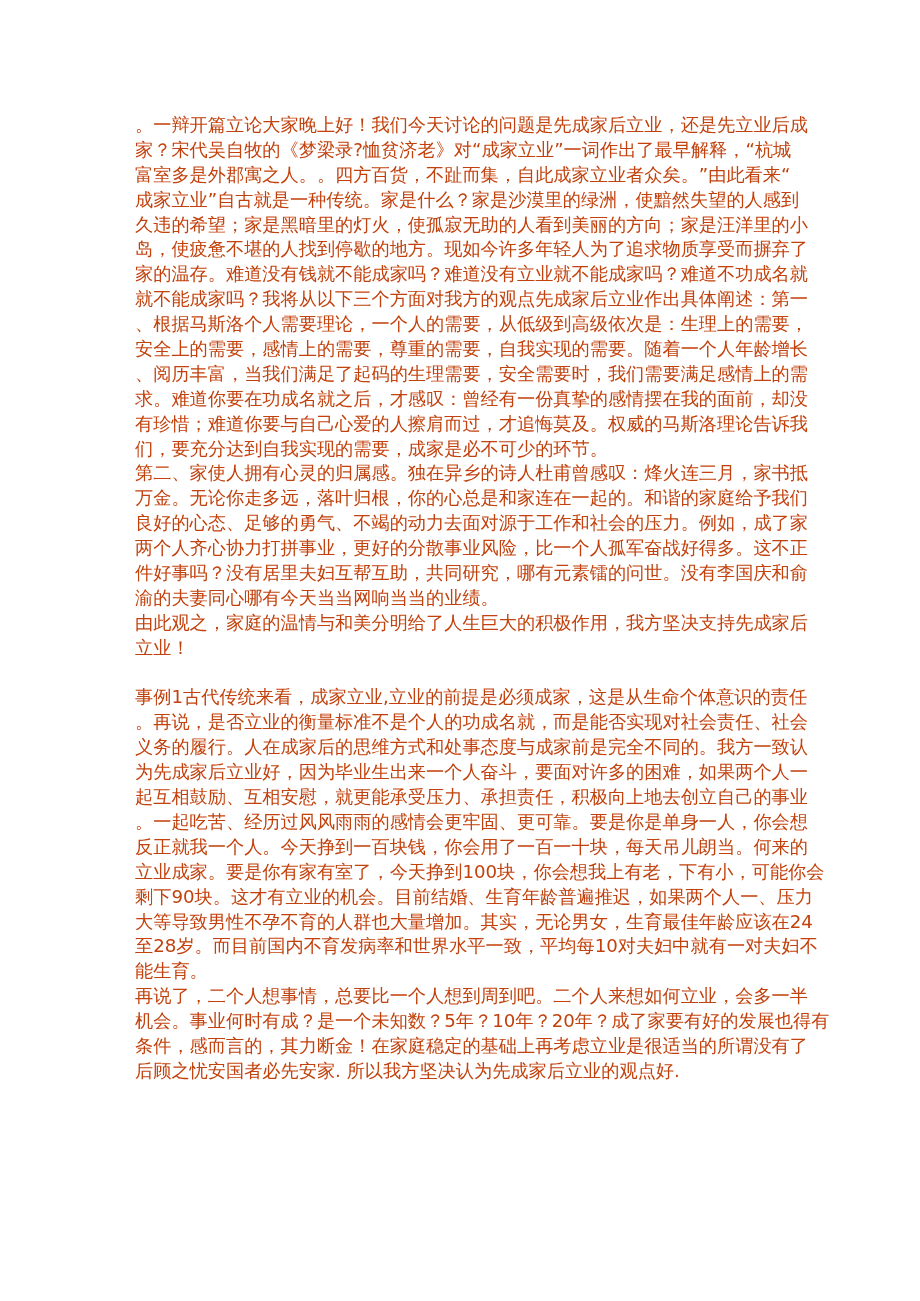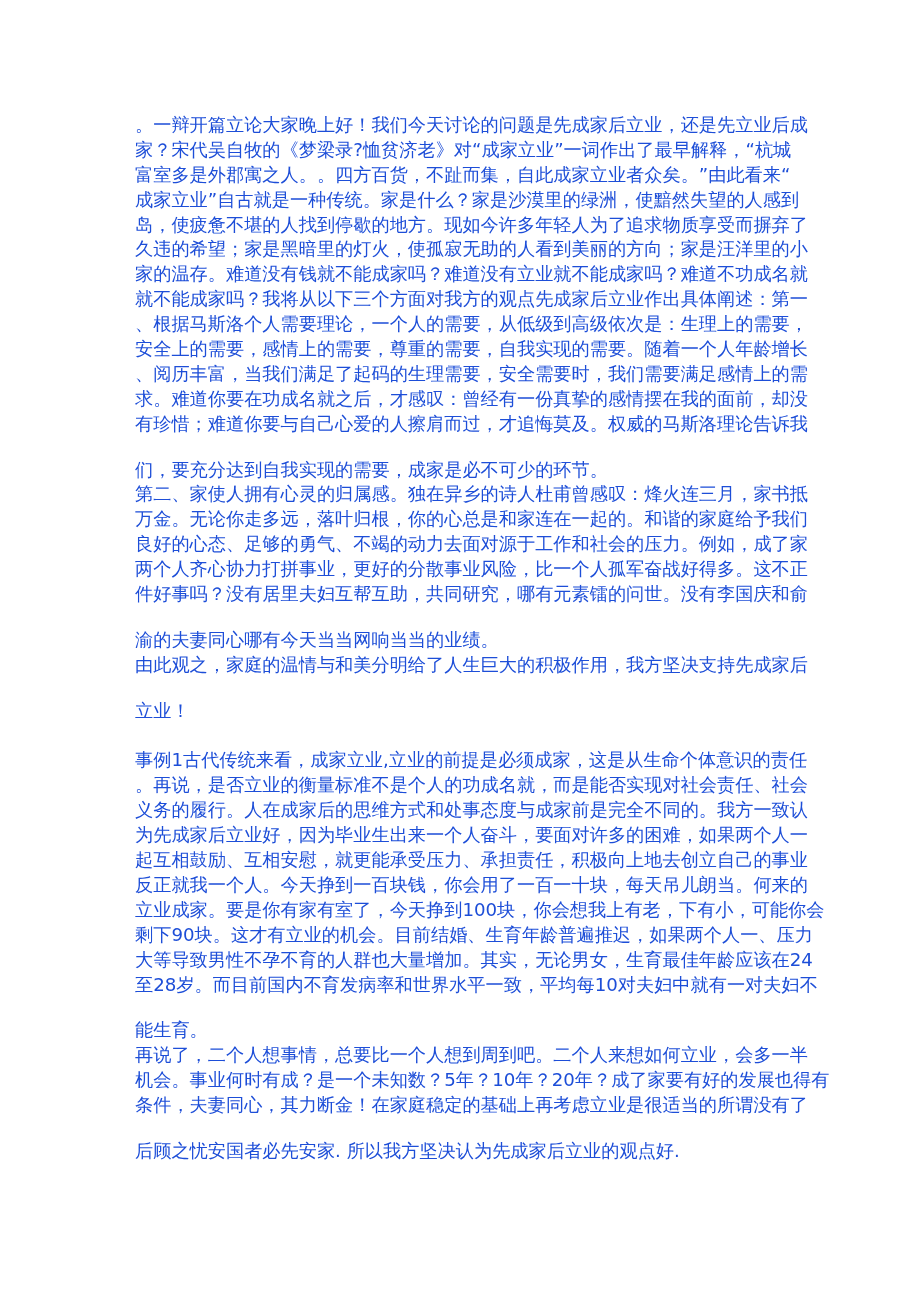--- a/index.html
+++ b/index.html
@@ -17,47 +17,46 @@
     position: absolute;
     left: 135px;
     top: 113px;
     width: 648px;
   }
   .line {
     height: 24.9px;
     line-height: 24.9px;
     font-family: "DejaVu Sans", "Liberation Sans", sans-serif;
     font-size: 18.2px;
-    color: #1d4ed8;
+    color: #c2410c;
     white-space: nowrap;
     text-align: justify;
     text-align-last: justify;
     letter-spacing: 0px;
     overflow: visible;
   }
   .line.last {
     text-align-last: left;
-    margin-top: 21px;
   }
   .gap {
     height: 24.9px;
   }
 </style>
 </head>
 <body>
 
 <div class="page">
 
   <div>
     <div class="line">。一辩开篇立论大家晚上好！我们今天讨论的问题是先成家后立业，还是先立业后成</div>
     <div class="line">家？宋代吴自牧的《梦梁录?恤贫济老》对“成家立业”一词作出了最早解释，“杭城</div>
     <div class="line">富室多是外郡寓之人。。四方百货，不趾而集，自此成家立业者众矣。”由此看来“</div>
     <div class="line">成家立业”自古就是一种传统。家是什么？家是沙漠里的绿洲，使黯然失望的人感到</div>
+    <div class="line">久违的希望；家是黑暗里的灯火，使孤寂无助的人看到美丽的方向；家是汪洋里的小</div>
     <div class="line">岛，使疲惫不堪的人找到停歇的地方。现如今许多年轻人为了追求物质享受而摒弃了</div>
-    <div class="line">久违的希望；家是黑暗里的灯火，使孤寂无助的人看到美丽的方向；家是汪洋里的小</div>
     <div class="line">家的温存。难道没有钱就不能成家吗？难道没有立业就不能成家吗？难道不功成名就</div>
     <div class="line">就不能成家吗？我将从以下三个方面对我方的观点先成家后立业作出具体阐述：第一</div>
     <div class="line">、根据马斯洛个人需要理论，一个人的需要，从低级到高级依次是：生理上的需要，</div>
     <div class="line">安全上的需要，感情上的需要，尊重的需要，自我实现的需要。随着一个人年龄增长</div>
     <div class="line">、阅历丰富，当我们满足了起码的生理需要，安全需要时，我们需要满足感情上的需</div>
     <div class="line">求。难道你要在功成名就之后，才感叹：曾经有一份真挚的感情摆在我的面前，却没</div>
     <div class="line">有珍惜；难道你要与自己心爱的人擦肩而过，才追悔莫及。权威的马斯洛理论告诉我</div>
     <div class="line last">们，要充分达到自我实现的需要，成家是必不可少的环节。</div>
   </div>
 
@@ -76,28 +75,29 @@
   </div>
 
   <div class="gap"></div>
 
   <div>
     <div class="line">事例1古代传统来看，成家立业,立业的前提是必须成家，这是从生命个体意识的责任</div>
     <div class="line">。再说，是否立业的衡量标准不是个人的功成名就，而是能否实现对社会责任、社会</div>
     <div class="line">义务的履行。人在成家后的思维方式和处事态度与成家前是完全不同的。我方一致认</div>
     <div class="line">为先成家后立业好，因为毕业生出来一个人奋斗，要面对许多的困难，如果两个人一</div>
     <div class="line">起互相鼓励、互相安慰，就更能承受压力、承担责任，积极向上地去创立自己的事业</div>
+    <div class="line">。一起吃苦、经历过风风雨雨的感情会更牢固、更可靠。要是你是单身一人，你会想</div>
     <div class="line">反正就我一个人。今天挣到一百块钱，你会用了一百一十块，每天吊儿朗当。何来的</div>
     <div class="line">立业成家。要是你有家有室了，今天挣到100块，你会想我上有老，下有小，可能你会</div>
     <div class="line">剩下90块。这才有立业的机会。目前结婚、生育年龄普遍推迟，如果两个人一、压力</div>
     <div class="line">大等导致男性不孕不育的人群也大量增加。其实，无论男女，生育最佳年龄应该在24</div>
     <div class="line">至28岁。而目前国内不育发病率和世界水平一致，平均每10对夫妇中就有一对夫妇不</div>
     <div class="line last">能生育。</div>
   </div>
 
   <div>
     <div class="line">再说了，二个人想事情，总要比一个人想到周到吧。二个人来想如何立业，会多一半</div>
     <div class="line">机会。事业何时有成？是一个未知数？5年？10年？20年？成了家要有好的发展也得有</div>
-    <div class="line">条件，夫妻同心，其力断金！在家庭稳定的基础上再考虑立业是很适当的所谓没有了</div>
+    <div class="line">条件，感而言的，其力断金！在家庭稳定的基础上再考虑立业是很适当的所谓没有了</div>
     <div class="line last">后顾之忧安国者必先安家. 所以我方坚决认为先成家后立业的观点好.</div>
   </div>
 
 </div>
 
 </body></html>

